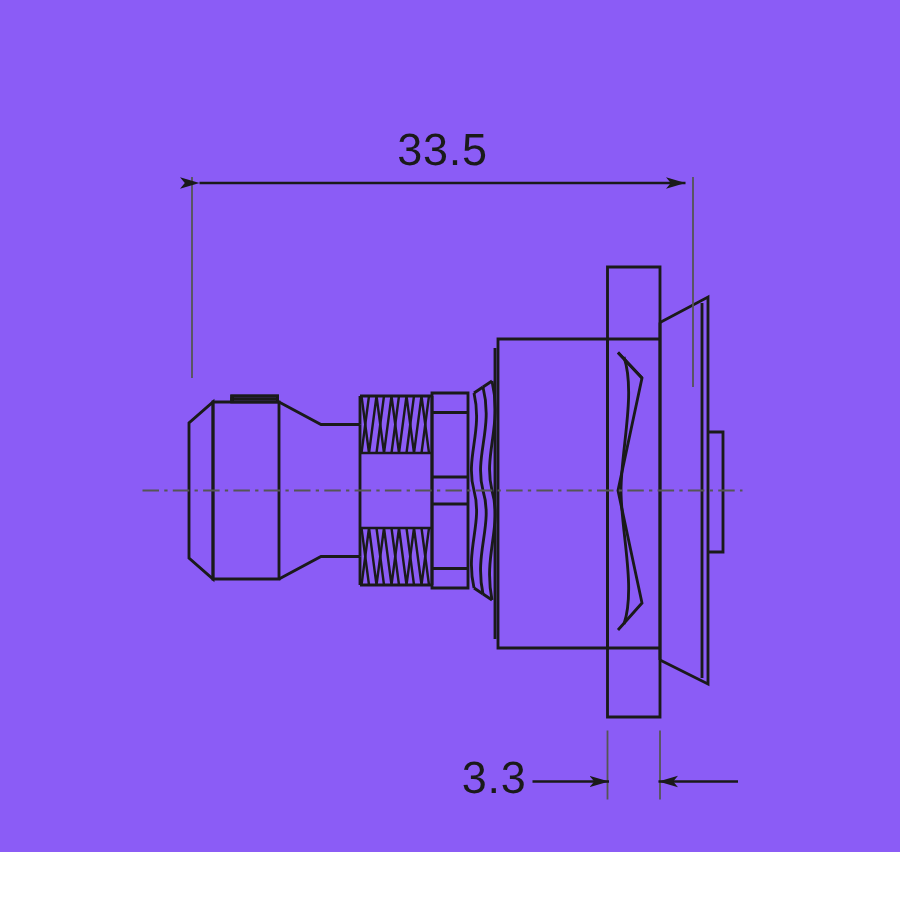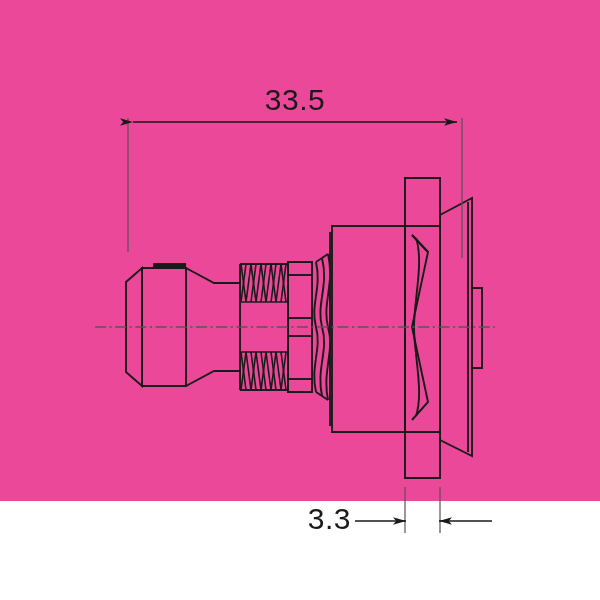--- a/index.html
+++ b/index.html
@@ -2,21 +2,21 @@
 <html><head>
 <meta charset="utf-8">
 <title>Technical Drawing</title>
 <style>
   html,body{margin:0;padding:0;background:#ffffff;}
   body{
     width:600px;height:600px;overflow:hidden;
     font-family:"Liberation Sans", sans-serif;
     position:relative;
   }
-  #stage{position:absolute;left:0;top:0;width:600px;height:501px;background:#ec4899;}
+  #stage{position:absolute;left:0;top:0;width:600px;height:568px;background:#8b5cf6;}
   svg{display:block;}
   .dimtext{
     font-family:"Liberation Sans", sans-serif;
     font-size:30px;
     fill:#1a1a1a;
     letter-spacing:0.5px;
   }
 </style>
 </head>
 <body>

